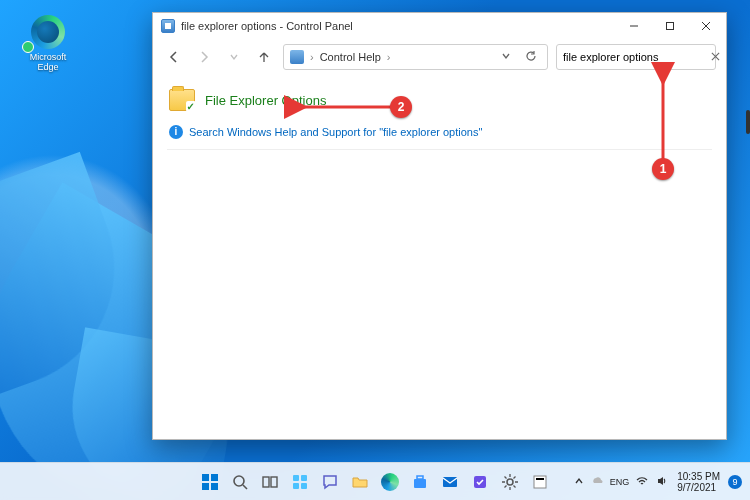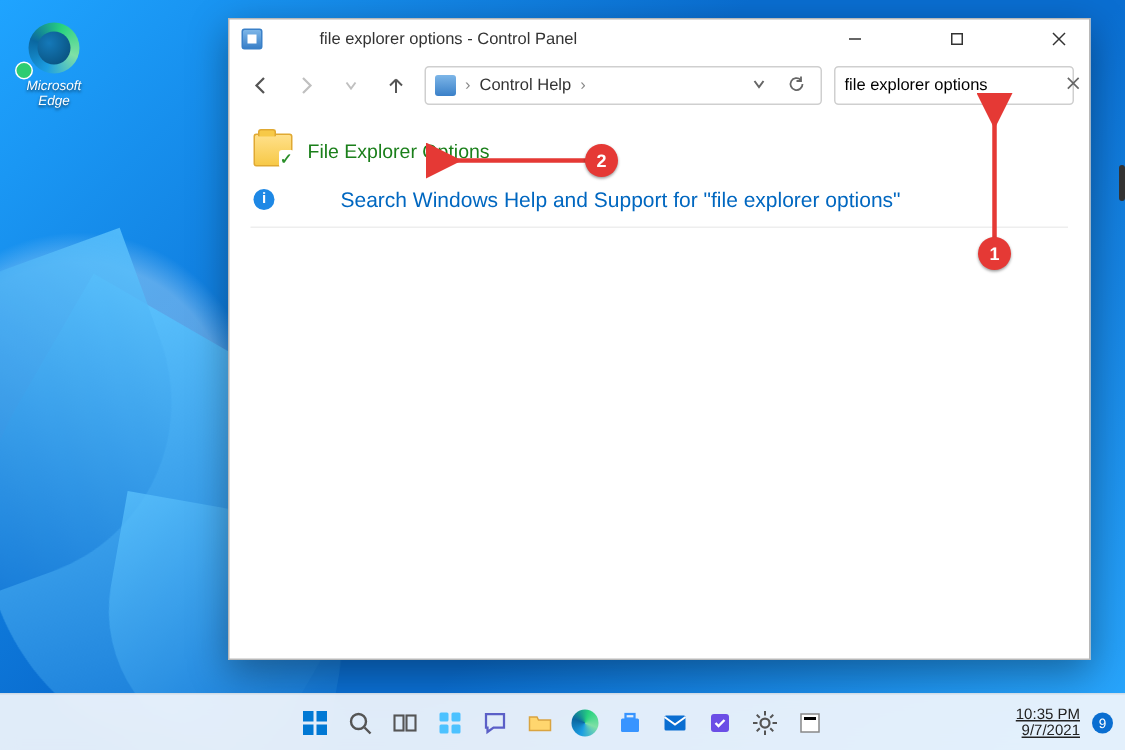--- a/index.html
+++ b/index.html
@@ -8,29 +8,29 @@
      radial-gradient(circle at 18% 70%, rgba(255,255,255,0.55) 0 30px, transparent 31px),
      radial-gradient(circle at 7% 55%, rgba(255,255,255,0.3) 0 100px, transparent 120px),
      linear-gradient(135deg,#1fa4ff 0%, #0a6ed1 40%, #0a6ed1 60%, #2aa9ff 100%);
   }
   .leaf { position:absolute; border-radius: 0 60% 0 60%;
      background: linear-gradient(135deg,#5fc6ff,#0a6ed1); filter: blur(0.5px); }
   .leaf.l1{ width:260px; height:260px; left:-20px; top:230px; transform:rotate(30deg);}
   .leaf.l2{ width:200px; height:200px; left:-80px; top:180px; transform:rotate(70deg); opacity:.8;}
   .leaf.l3{ width:160px; height:160px; left:70px; top:340px; transform:rotate(10deg); opacity:.7;}
 
-  .desk-icon { position: absolute; left: 12px; top: 15px; width: 48px; text-align: center; color: #fff; font-size: 9px; text-shadow: 0 1px 2px rgba(0,0,0,.6); font-style: italic; }
+  .desk-icon { position: absolute; left: 24px; top: 15px; width: 48px; text-align: center; color: #fff; font-size: 9px; text-shadow: 0 1px 2px rgba(0,0,0,.6); }
   .desk-icon .edge { width: 34px; height: 34px; margin: 0 auto 3px; border-radius: 50%;
      background: conic-gradient(from 200deg,#1b9de2,#0a67a0,#28d27e,#7fe0a6,#1b9de2); position:relative;}
   .desk-icon .edge::after{content:"";position:absolute;inset:6px;border-radius:50%;background:radial-gradient(circle at 35% 35%,#1579b9,#064a74);}
   .desk-icon .badge-ok{position:absolute;left:-2px;top:26px;width:12px;height:12px;border-radius:50%;background:#2ecc71;border:1px solid #fff;}
 
   .window { position: absolute; left: 152px; top: 12px; width: 575px; height: 428px;
      background:#fff; border:1px solid #b8b8b8; box-shadow:0 8px 24px rgba(0,0,0,.35); display:flex; flex-direction:column;}
-  .titlebar{height:26px;display:flex;align-items:center;padding:0 2px 0 8px;font-size:11px;color:#333;gap:32px;}
+  .titlebar{height:26px;display:flex;align-items:center;padding:0 2px 0 8px;font-size:11px;color:#333;}
   .titlebar .ticon{width:14px;height:14px;margin-right:6px;background:linear-gradient(#7db6e8,#3a80c8);border:1px solid #3a80c8;border-radius:2px;position:relative;}
   .titlebar .ticon::after{content:"";position:absolute;inset:3px;background:#fff;}
   .titlebar .spacer{flex:1;}
   .winbtn{width:36px;height:26px;display:flex;align-items:center;justify-content:center;color:#333;}
   .winbtn svg{width:10px;height:10px;}
 
   .toolbar{height:36px;display:flex;align-items:center;gap:8px;padding:0 10px;}
   .navbtn{width:22px;height:22px;display:flex;align-items:center;justify-content:center;color:#666;border-radius:3px;}
   .navbtn.disabled{color:#c0c0c0;}
   .addrbar{flex:1;height:26px;border:1px solid #cfcfcf;border-radius:3px;display:flex;align-items:center;padding:0 6px;gap:6px;font-size:11px;color:#333;}
@@ -43,33 +43,33 @@
   .searchbox .clr{color:#666;padding-left:6px;}
 
   .content{flex:1;padding:8px 14px;overflow:auto;}
   .result{display:flex;align-items:center;gap:10px;padding:6px 2px;}
   .result .fico{width:26px;height:22px;background:linear-gradient(#ffe08a,#f7c948);border:1px solid #e0a932;border-radius:2px;position:relative;}
   .result .fico::before{content:"";position:absolute;top:-4px;left:2px;width:10px;height:4px;background:#f7c948;border:1px solid #e0a932;border-bottom:none;border-radius:2px 2px 0 0;}
   .result .fico::after{content:"✓";position:absolute;right:-2px;bottom:-2px;font-size:10px;color:#2a8f2a;font-weight:bold;background:#fff;border-radius:2px;padding:0 1px;}
   .result a.main{color:#1a7f1a;font-size:13px;text-decoration:none;}
   .help{display:flex;align-items:center;gap:6px;padding:8px 2px 10px;border-bottom:1px solid #eee;}
   .help .info{width:14px;height:14px;border-radius:50%;background:#1e88e5;color:#fff;font-size:10px;line-height:14px;text-align:center;font-weight:bold;}
-  .help a{color:#0067c0;font-size:14px;text-decoration:none;margin-left:38px;}
+  .help a{color:#0067c0;font-size:11px;text-decoration:none;}
 
   .annot{position:absolute;pointer-events:none;}
   .annot .num{position:absolute;width:22px;height:22px;border-radius:50%;background:#e53935;color:#fff;font-size:12px;font-weight:bold;display:flex;align-items:center;justify-content:center;box-shadow:0 1px 2px rgba(0,0,0,.4);}
   .annot svg{position:absolute;overflow:visible;}
 
   .taskbar{position:absolute;left:0;right:0;bottom:0;height:38px;background:rgba(243,246,252,.92);backdrop-filter:blur(6px);display:flex;align-items:center;border-top:1px solid rgba(0,0,0,.08);}
   .tb-center{position:absolute;left:50%;transform:translateX(-50%);display:flex;gap:6px;align-items:center;}
   .tb-icon{width:24px;height:24px;border-radius:4px;display:flex;align-items:center;justify-content:center;}
   .tb-icon svg{width:18px;height:18px;}
   .tb-right{position:absolute;right:8px;display:flex;align-items:center;gap:8px;color:#222;font-size:10px;}
   .tb-right .tray{display:flex;gap:6px;align-items:center;}
-  .tb-right .clock{text-align:right;line-height:11px;text-decoration:underline;}
+  .tb-right .clock{text-align:left;line-height:11px;}
   .tb-right .notif{width:14px;height:14px;border-radius:50%;background:#0a6ed1;color:#fff;font-size:9px;display:flex;align-items:center;justify-content:center;}
   .vbar{position:absolute;right:0;top:110px;width:4px;height:24px;background:#333;border-radius:2px;}
 </style>
 </head>
 <body>
 
 <div class="wall"></div>
 <div class="leaf l1"></div>
 <div class="leaf l2"></div>
 <div class="leaf l3"></div>
@@ -254,19 +254,35 @@
         </svg>
       </div>
     <div class="tb-icon">
         <svg viewBox="0 0 18 18">
           <rect x="3" y="3" width="12" height="12" fill="#fff" stroke="#888"></rect>
           <rect x="5" y="5" width="8" height="2" fill="#55b."></rect>
         </svg>
       </div>
   </div>
   <div class="tb-right">
+    <div class="tray">
+      <span><svg width="10" height="10" viewBox="0 0 10 10">
+            <path d="M2 7 L5 3 L8 7" fill="none" stroke="#333" stroke-width="1.3"></path>
+          </svg></span>
+      <span><svg width="14" height="14" viewBox="0 0 14 14">
+            <path d="M4 9a3 3 0 0 1 2-5 3 3 0 0 1 5 2 2 2 0 0 1 1 3z" fill="#b7b7b7"></path>
+          </svg></span>
+      <span style="font-size:9px;">ENG</span>
+      <span><svg width="14" height="14" viewBox="0 0 14 14">
+            <path d="M2 6c3-3 7-3 10 0M4 8c2-2 4-2 6 0M6 10c1-1 1-1 2 0" fill="none" stroke="#333" stroke-width="1.2"></path>
+          </svg></span>
+      <span><svg width="14" height="14" viewBox="0 0 14 14">
+            <path d="M3 5h2l3-2v8l-3-2H3z" fill="#333"></path>
+            <path d="M9 5c1 1 1 3 0 4" fill="none" stroke="#333" stroke-width="1.1"></path>
+          </svg></span>
+    </div>
     <div class="clock">
       <div>10:35 PM</div>
       <div>9/7/2021</div>
     </div>
     <div class="notif">9</div>
   </div>
 </div>
 
 </body></html>

